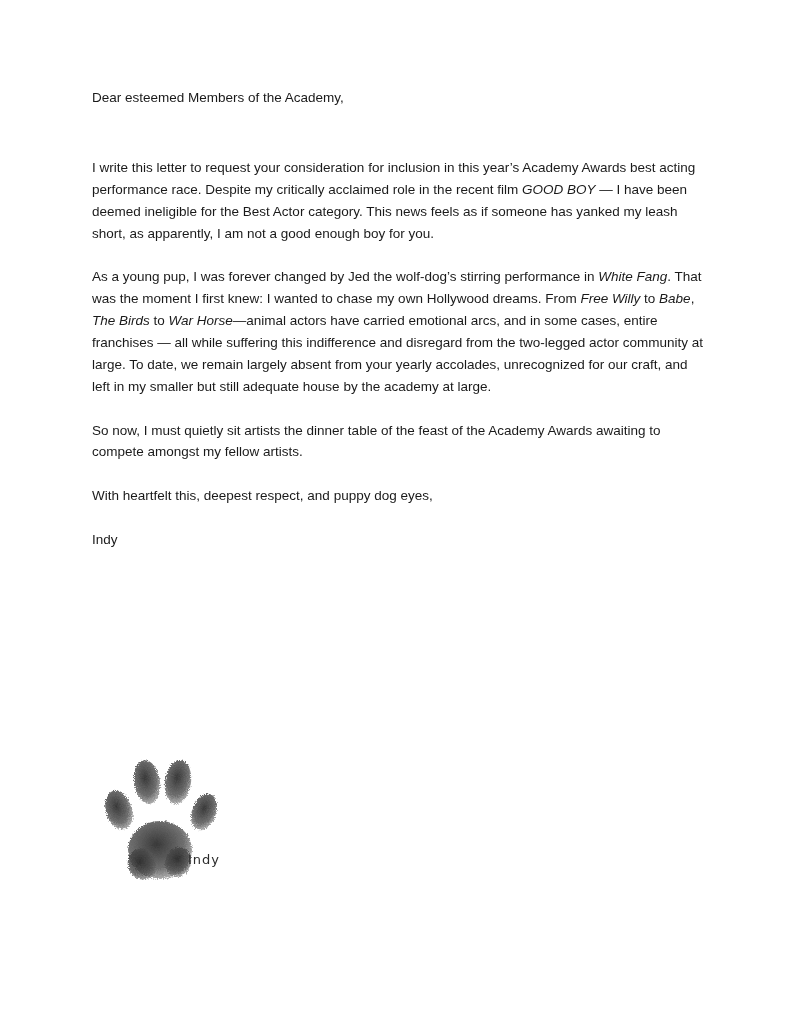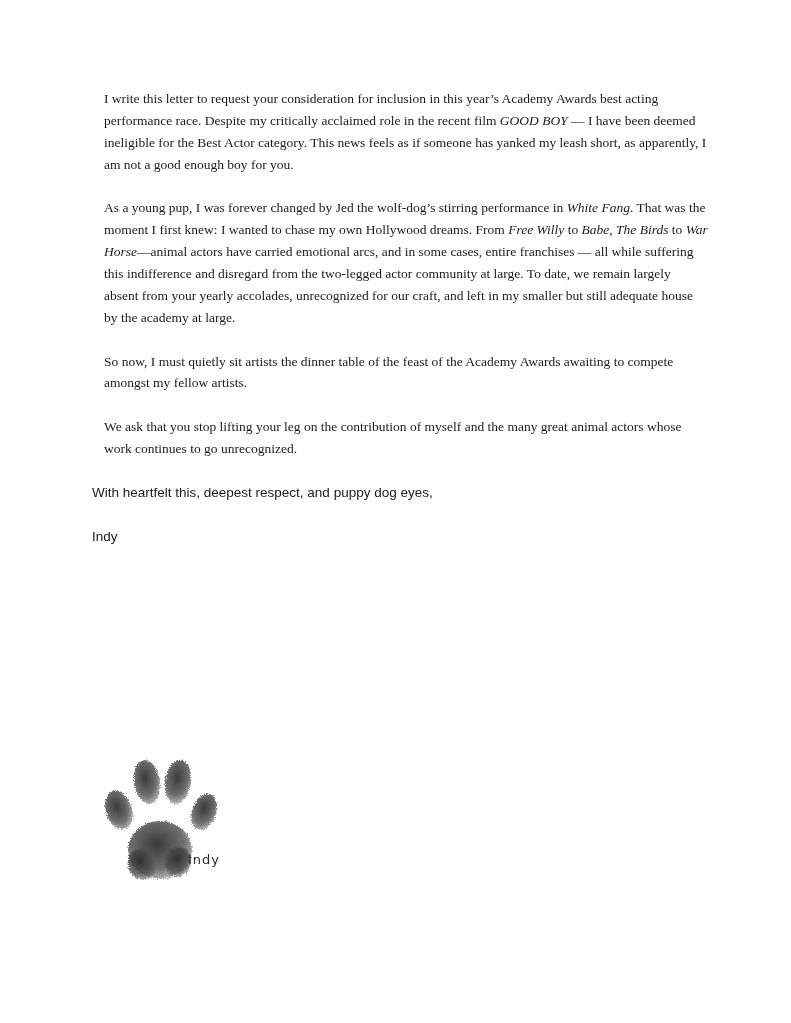--- a/index.html
+++ b/index.html
@@ -29,23 +29,22 @@
     width: 616px;
   }
   .salutation {
     font-size: 13.5px;
     line-height: 1.55;
     margin: 0 0 48px 0;
   }
   .para {
     font-size: 13.5px;
     line-height: 1.62;
-    margin: 0 0 22px 12px;
+    margin: 0 0 22px 0;
     text-align: left;
-    font-family: Liberation Serif, serif;
   }
   .closing {
     font-size: 13.5px;
     line-height: 1.62;
     margin: 0 0 22px 0;
   }
   .signature-name {
     font-size: 13.5px;
     line-height: 1.62;
     margin: 0;
@@ -73,25 +72,25 @@
     letter-spacing: 1px;
   }
 </style>
 </head>
 <body>
 
 <div class="page">
 
   <div class="letter">
 
+    <p class="salutation">Dear esteemed Members of the Academy,</p>
 
     <p class="para" id="p1"><span>I write this letter to request your consideration for inclusion in this year’s Academy Awards best acting performance race.  Despite my critically acclaimed role in the recent film </span><em>GOOD BOY</em><span> — I have been deemed ineligible for the Best Actor category.  This news feels as if someone has yanked my leash short, as apparently, I am not a good enough boy for you.</span></p>
     <p class="para" id="p3"><span>As a young pup, I was forever changed by Jed the wolf-dog’s stirring performance in </span><em>White Fang</em><span>. That was the moment I first knew: I wanted to chase my own Hollywood dreams. From </span><em>Free Willy</em><span> to </span><em>Babe</em><span>, </span><em>The Birds</em><span> to </span><em>War Horse</em><span>—animal actors have carried emotional arcs, and in some cases, entire franchises — all while suffering this indifference and disregard from the two-legged actor community at large. To date, we remain largely absent from your yearly accolades, unrecognized for our craft, and left in my smaller but still adequate house by the academy at large.</span></p>
     <p class="para" id="p4"><span>So now, I must quietly sit artists the dinner table of the feast of the Academy Awards awaiting to compete amongst my fellow artists.</span></p>
-    <p class="para" id="p5"><span>We ask that you stop lifting your leg on the contribution of myself and the many great animal actors whose work continues to go unrecognized.</span></p>
 
     <p class="closing">With heartfelt this, deepest respect, and puppy dog eyes,</p>
     <p class="signature-name">Indy</p>
 
   </div>
 
   <div class="pawprint-wrap">
     <svg width="160" height="160" viewBox="0 0 160 160">
       <defs>
         <filter id="grain" x="-20%" y="-20%" width="140%" height="140%">

